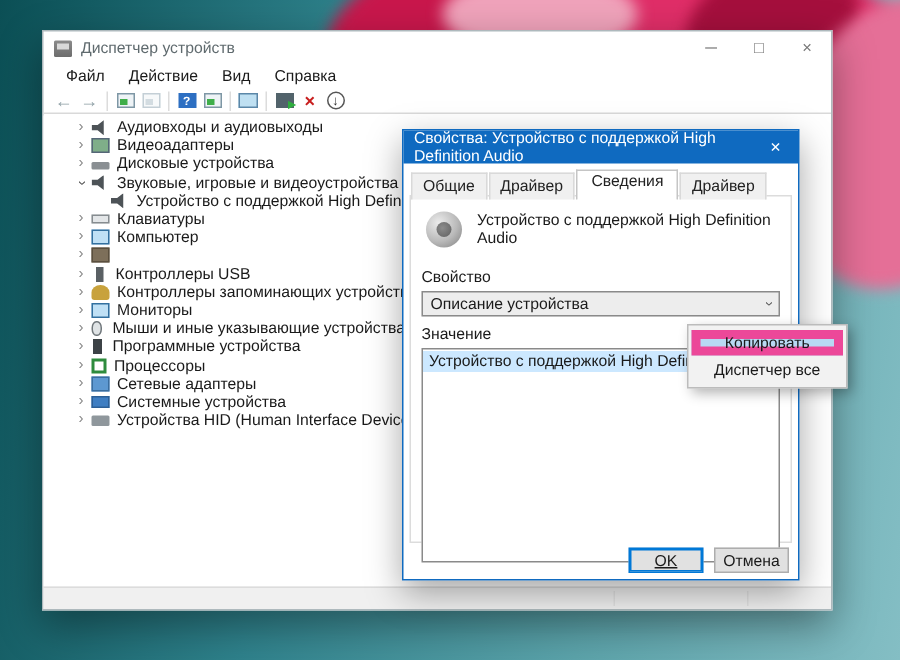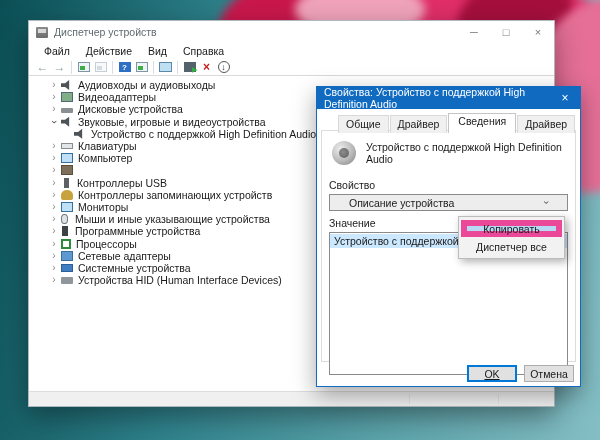--- a/index.html
+++ b/index.html
@@ -66,36 +66,36 @@
   .i-cpu { background:#fff; border:2px solid #2e8b3d; width:10px; height:10px; }
   .i-network { background:#5d98d1; border:1px solid #3a6d9e; }
   .i-system { background:#3f7ec2; border:1px solid #2c5f96; height:8px; }
   .i-hid { background:#8f979c; height:7px; border-radius:1px; }
 
   .statusbar { position:absolute; left:0; bottom:0; right:0; height:15px; background:#f0f0f0; border-top:1px solid #dcdcdc; }
   .sdiv { position:absolute; top:2px; bottom:2px; width:1px; background:#e2e2e2; }
 
   
   .dlg { position:absolute; left:268px; top:86px; width:265px; height:301px; background:#fff;
-    border:1px solid #0f6ac0; box-shadow:0 8px 22px rgba(0,0,0,.35);margin-left:48px; }
+    border:1px solid #0f6ac0; box-shadow:0 8px 22px rgba(0,0,0,.35); }
   .dlg-title { height:22px; background:#0f6ac0; color:#fff; display:flex; align-items:center; padding-left:7px; }
   .dlg-title-text { flex:1; font-size:10.5px; }
   .dlg-close { width:30px; height:22px; display:flex; align-items:center; justify-content:center; color:#fff; font-size:12px; }
-  .tabs { display:flex; padding:6px 0 0 21px; position:relative; z-index:2; }
+  .tabs { display:flex; padding:6px 0 0 5px; position:relative; z-index:2; }
   .tab { padding:2px 7px 3px; background:#f0f0f0; border:1px solid #d9d9d9; border-bottom:none; margin-right:1px; color:#222; }
   .tab.active { background:#fff; border-color:#c5c5c5; padding:1px 9px 4px; margin-top:-2px; position:relative; }
   .tab.active:after { content:""; position:absolute; left:0; right:0; bottom:-1px; height:1px; background:#fff; }
   .tabpage { position:absolute; left:4px; right:4px; top:43px; bottom:24px; border:1px solid #dcdcdc; background:#fff; padding:8px 7px; }
   .dev-head { display:flex; align-items:center; margin:2px 0 14px; }
   .dev-ico { width:24px; height:24px; border-radius:50%; margin:0 10px 0 3px; flex:none;
     background:radial-gradient(circle at 35% 32%, #ececec, #b9b9b9 55%, #7e7e7e 100%); position:relative; }
   .dev-ico:after { content:""; position:absolute; left:7px; top:7px; width:10px; height:10px; border-radius:50%;
     background:radial-gradient(circle at 40% 40%, #8c8c8c, #5f5f5f); }
   .fld-label { margin:6px 0 3px; }
-  .combo { height:17px; border:1px solid #8a8a8a; background:#ededed; display:flex; align-items:center; padding:0 19px; }
+  .combo { height:17px; border:1px solid #8a8a8a; background:#ededed; display:flex; align-items:center; padding:0 5px; }
   .combo-val { flex:1; }
   .combo-chev { color:#555; transform:rotate(90deg); font-size:10px; }
   .listbox { margin-top:3px; height:143px; border:1px solid #8a8a8a; background:#fff; padding-top:1px; }
   .lrow-sel { background:#cce8ff; height:14px; display:flex; align-items:center; padding-left:4px; }
   .dlg-btns { position:absolute; right:6px; bottom:4px; display:flex; gap:7px; }
   .btn { width:50px; height:17px; background:#e1e1e1; border:1px solid #adadad;
     display:flex; align-items:center; justify-content:center; }
   .btn.focused { border:1px solid #0078d7; box-shadow:inset 0 0 0 1px #0078d7;text-decoration:underline; }
 
   

